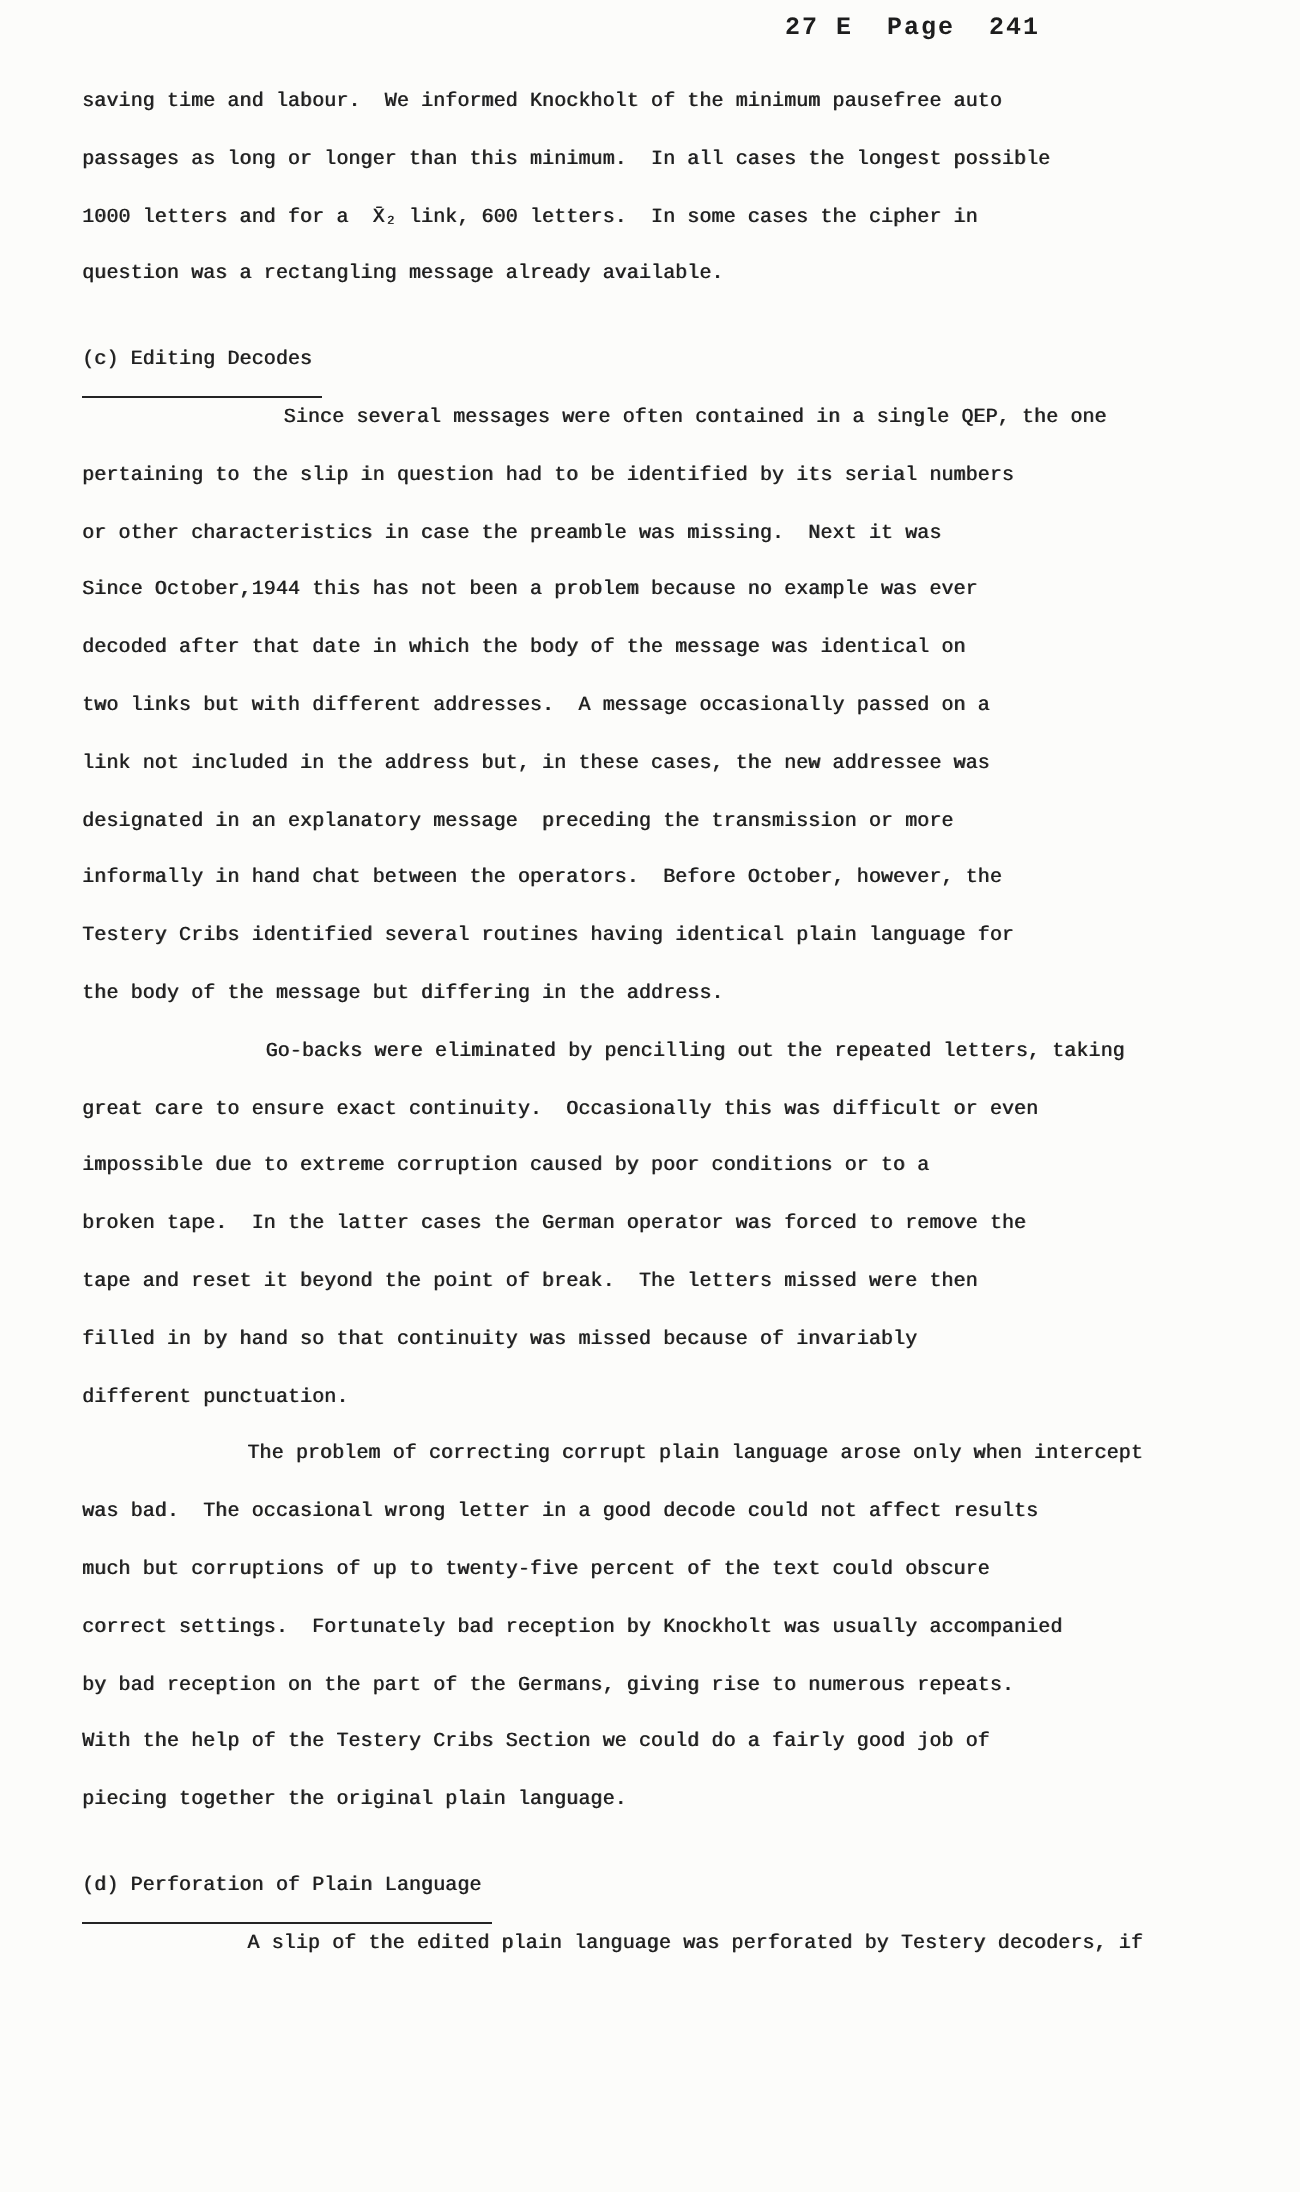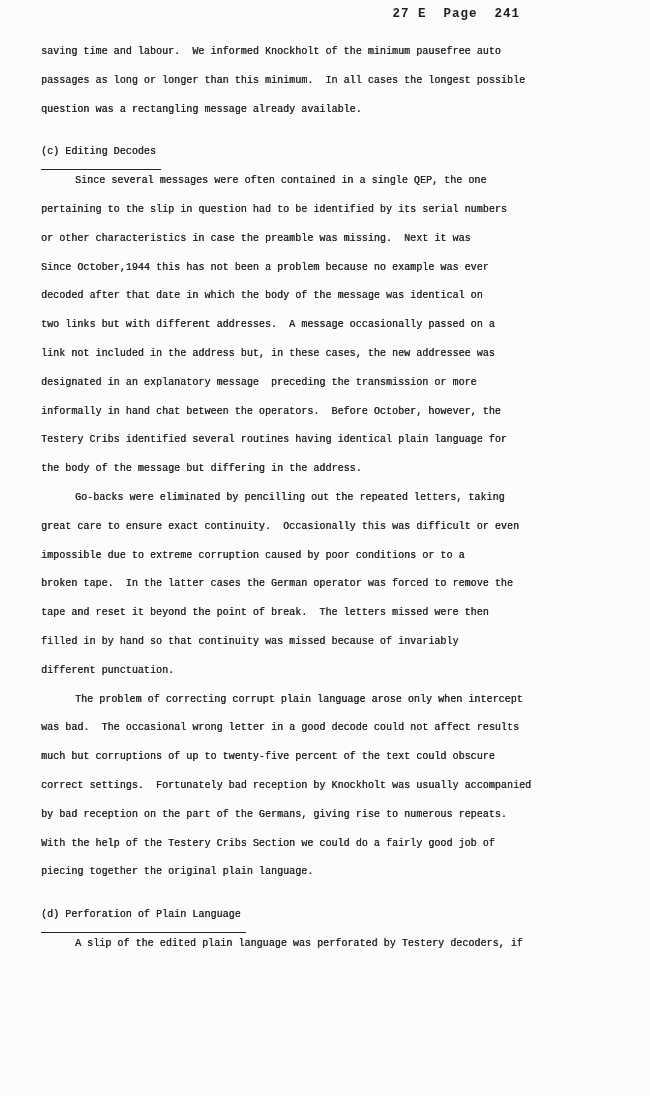--- a/index.html
+++ b/index.html
@@ -34,21 +34,21 @@
     font-size: 10px;
     letter-spacing: 0.05px;
   }
   .line {
     height: 28.8px;
     line-height: 28.8px;
     white-space: pre;
     text-shadow: 0.4px 0 0 rgba(25,25,25,0.75);
   }
   .para { margin: 0; }
-  .para.indent .line:first-child { text-indent: 34px; }
+  .para.indent .line:first-child { text-indent: 34px; text-align: center; }
   .heading {
     height: 28.8px;
     line-height: 28.8px;
     margin-top: 14px;
     white-space: pre;
     text-shadow: 0.4px 0 0 rgba(25,25,25,0.75);
   }
   .heading .underlined {
     border-bottom: 1.2px solid #242424;
     padding-bottom: 12px;
@@ -57,20 +57,21 @@
 </style>
 </head>
 <body>
 
 <div class="page">
   <div class="page-header">27 E  Page  241</div>
   <div class="doc-body" id="doc-body">
       <div class="para">
         <div class="line">saving time and labour.  We informed Knockholt of the minimum pausefree auto</div>
         <div class="line">passages as long or longer than this minimum.  In all cases the longest possible</div>
+        <div class="line">1000 letters and for a  X̄₂ link, 600 letters.  In some cases the cipher in</div>
         <div class="line">question was a rectangling message already available.</div>
       </div>
       <div class="heading"><span class="underlined">(c) Editing Decodes</span></div>
       <div class="para indent">
         <div class="line">Since several messages were often contained in a single QEP, the one</div>
         <div class="line">pertaining to the slip in question had to be identified by its serial numbers</div>
         <div class="line">or other characteristics in case the preamble was missing.  Next it was</div>
         <div class="line">Since October,1944 this has not been a problem because no example was ever</div>
         <div class="line">decoded after that date in which the body of the message was identical on</div>
         <div class="line">two links but with different addresses.  A message occasionally passed on a</div>

